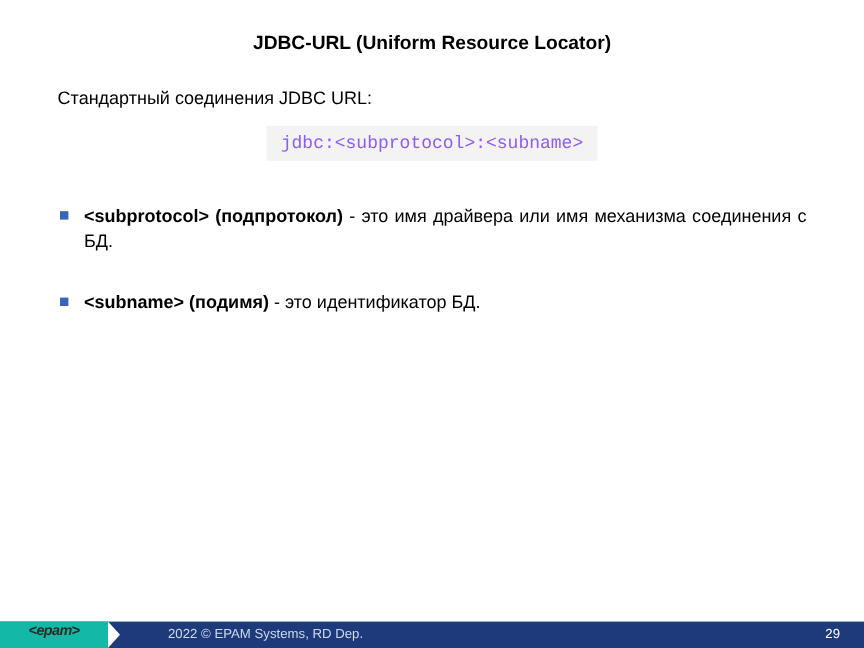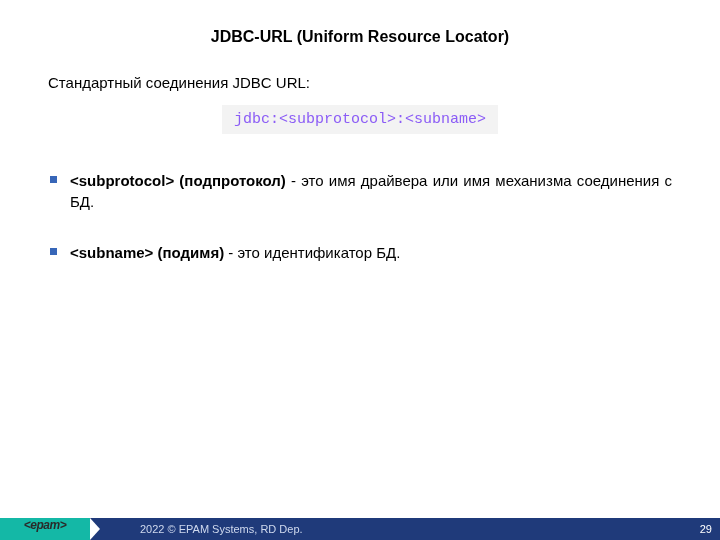--- a/index.html
+++ b/index.html
@@ -104,21 +104,21 @@
     border-bottom: 11px solid transparent;
     border-left: 10px solid #fff;
   }
   .copyright {
     color: #cfd9ee;
     font-size: 11px;
     margin-left: 50px;
   }
   .pagenum {
     position: absolute;
-    right: 8px;
+    right: 20px;
     color: #fff;
     font-size: 11px;
   }
 </style>
 </head>
 <body>
 
 <div class="slide">
   <div class="heading">JDBC-URL (Uniform Resource Locator)</div>
   <div class="intro">Стандартный соединения JDBC URL:</div>

